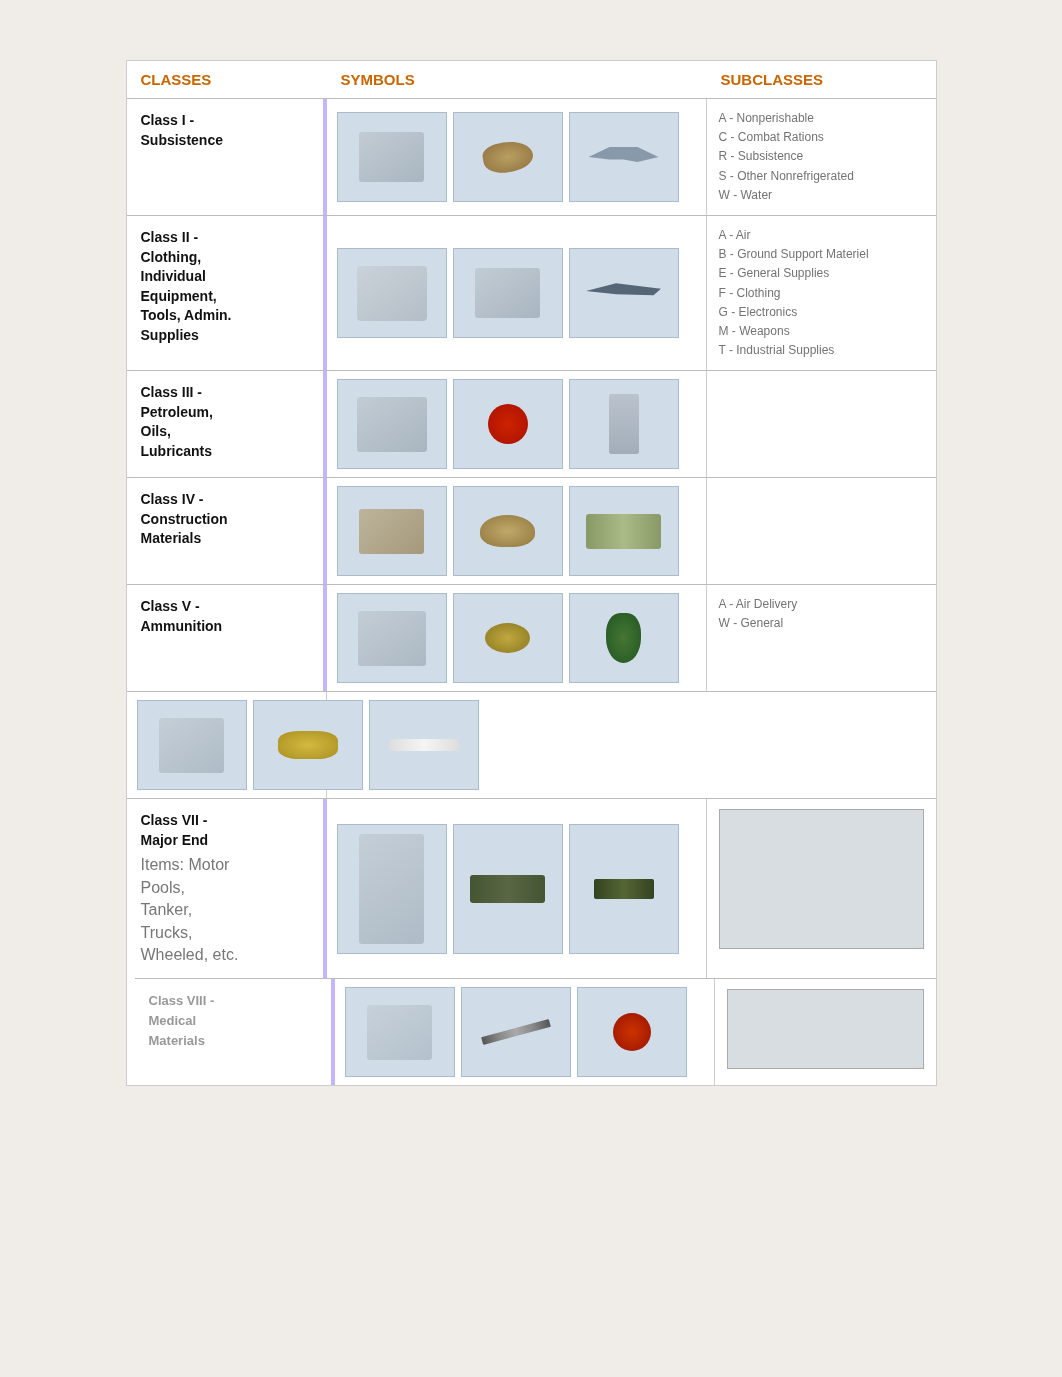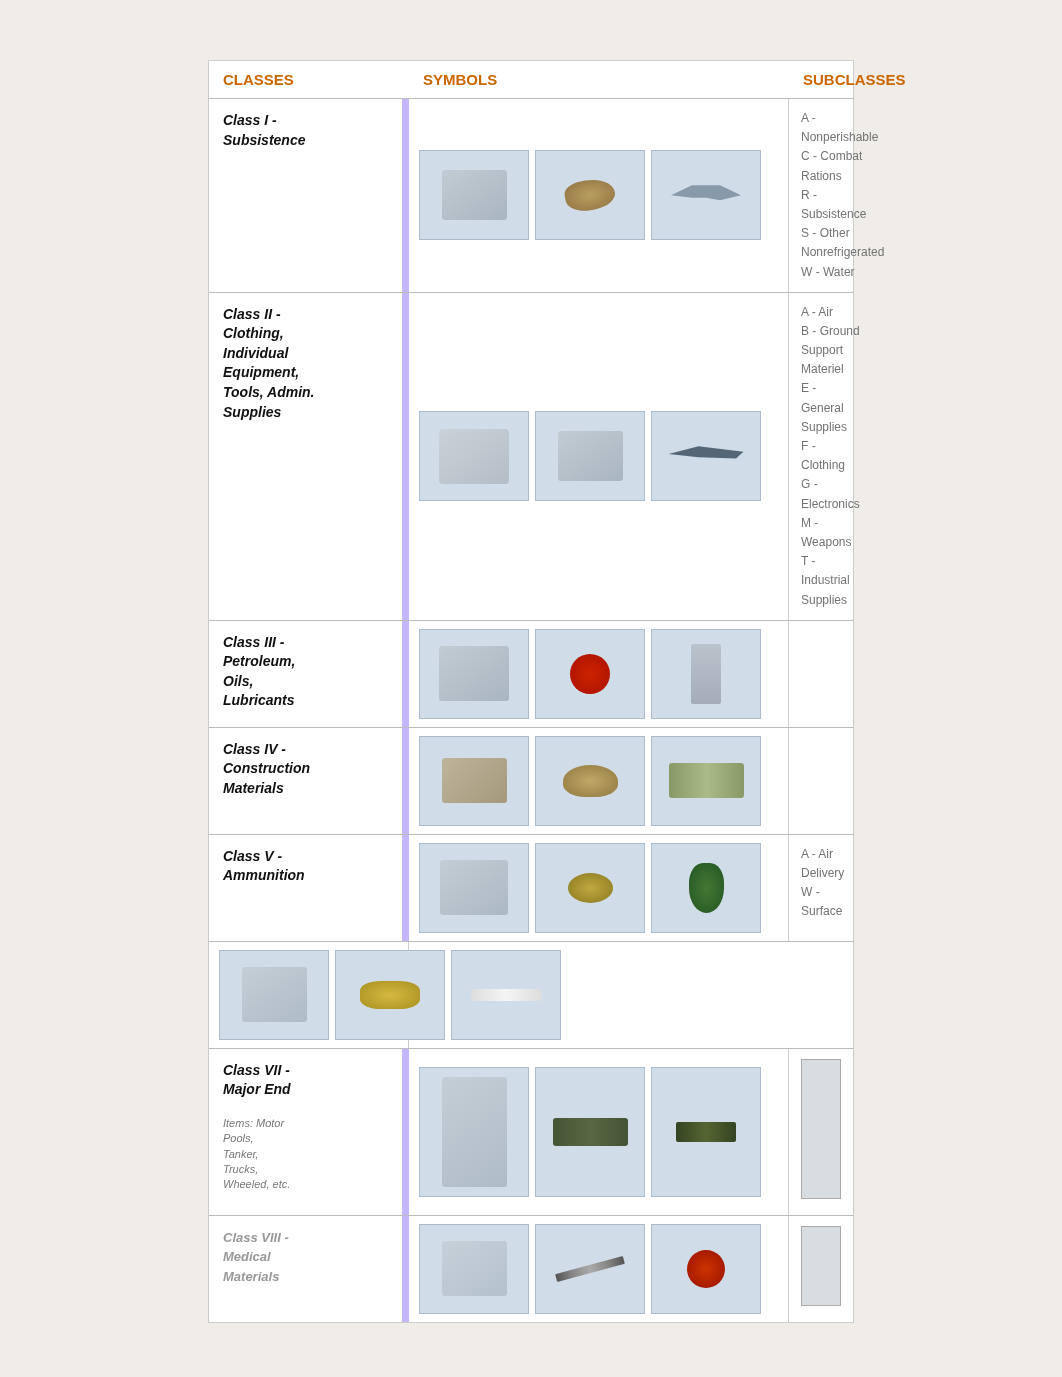--- a/index.html
+++ b/index.html
@@ -8,49 +8,49 @@
       font-family: Arial, sans-serif;
       display: flex;
       justify-content: center;
       align-items: flex-start;
       min-height: 1377px;
       padding: 60px 20px;
     }
     .table-container {
       background: white;
       border: 1px solid #ccc;
-      width: 646px;
+      width: 811px;
     }
     .header-row {
       display: grid;
       grid-template-columns: 200px 380px 1fr;
       background: white;
     }
     .header-cell {
       padding: 10px 14px;
       font-weight: bold;
       font-size: 15px;
       color: #cc6600;
     }
     .data-row {
       display: grid;
       grid-template-columns: 200px 380px 1fr;
       border-top: 1px solid #bbb;
     }
     .data-row:last-child {
       border-bottom: none;
+      margin-left: 8px;
     }
     .class-cell {
       padding: 12px 14px;
       font-weight: bold;
       font-size: 14px;
       color: #111;
       line-height: 1.4;
-      border-right: 7px solid #c4b5fd;
-      font-style: italic;
+      border-right: 4px solid #c4b5fd;
     }
     .symbols-cell {
       display: flex;
       flex-direction: row;
       align-items: center;
       gap: 6px;
       padding: 8px 10px;
       border-right: 1px solid #ccc;
     }
     .symbol-img {
@@ -153,25 +153,25 @@
     .sym-viii-red {
       width: 38px; height: 38px;
       background: radial-gradient(circle, #cc3300, #991100);
       border-radius: 50%;
     }
     .bold-letter {
       font-weight: bold;
       font-size: 14px;
     }
     .class-extra {
-      font-size: 11px;
+      font-size: 16px;
       color: #777;
       font-weight: normal;
       display: block;
-      margin-top: 16px;
+      margin-top: 4px;
     }
     .big-subclass-box {
       width: 100%;
       height: 140px;
       background: #d8dde2;
       border: 1px solid #aaa;
       margin-bottom: 6px;
     }
     .small-subclass-box {
       width: 100%;
@@ -285,21 +285,21 @@
       </div>
       <div class="symbol-img">
         <div class="sym-ammo-tan"></div>
       </div>
       <div class="symbol-img">
         <div class="sym-ammo-green"></div>
       </div>
     </div>
     <div class="subclasses-cell">
       <span class="line">A - Air Delivery</span>
-      <span class="line">W - Surface</span>
+      <span class="line">W - General</span>
     </div>
   </div>
 
   <div class="data-row">
     <div class="symbols-cell">
       <div class="symbol-img">
         <div class="sym-gray-block" style="width:65px;height:55px;opacity:0.6;"></div>
       </div>
       <div class="symbol-img">
         <div class="sym-vi-yellow"></div>

